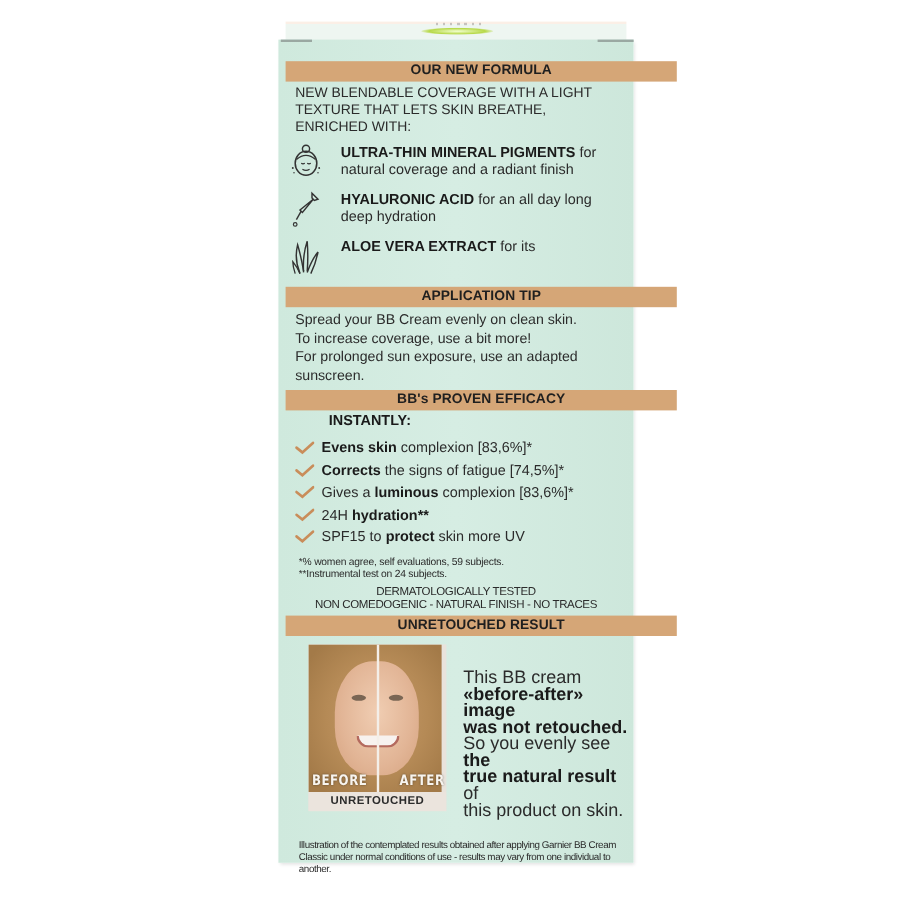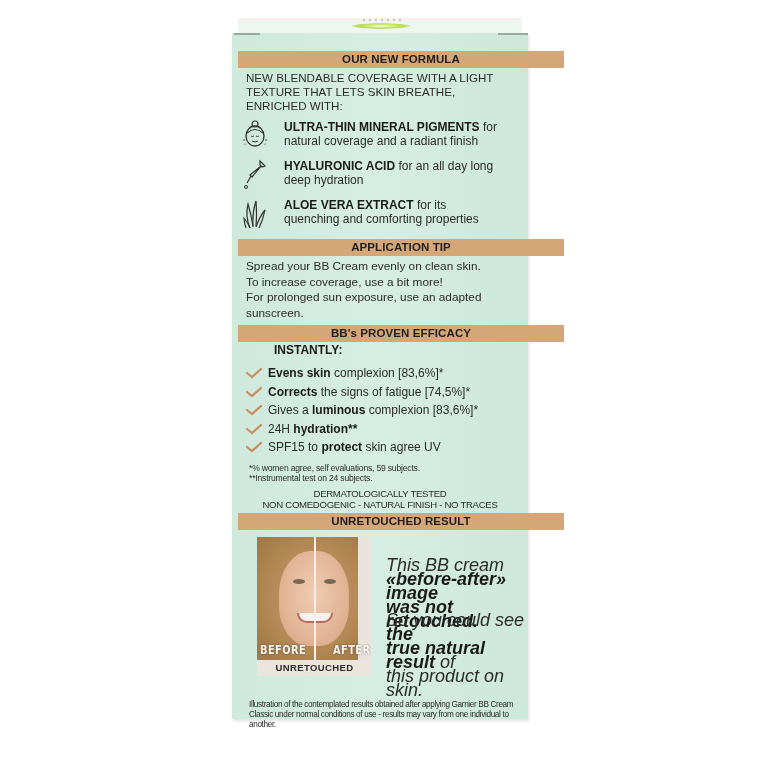--- a/index.html
+++ b/index.html
@@ -53,39 +53,39 @@
   .checks .tick { position: absolute; left: 0; top: 1px; width: 16px; height: 12px; }
 
   .footnote { position: absolute; left: 17px; font-size: 8.6px; line-height: 10px; color: #2b2b2b; letter-spacing: -0.2px; }
   .derm { position: absolute; left: 0; width: 296px; text-align: center; font-size: 9.6px; line-height: 11px; color: #2b2b2b; letter-spacing: -0.3px; }
 
   .photo {
     position: absolute; left: 25px; top: 504px; width: 115px; height: 139px;
     background: #e9e3dc; overflow: hidden;
   }
   .photo .img {
-    position: absolute; left: 0; top: 0; width: 101px; height: 123px;
+    position: absolute; left: 0; top: 0; width: 111px; height: 123px;
     background:
       radial-gradient(ellipse 30px 40px at 57px 55px, #e6bea0 0%, #ddb091 55%, rgba(0,0,0,0) 70%),
       radial-gradient(ellipse 70px 80px at 57px 60px, #c49a6a 0%, #b58a56 60%, #a37a48 100%);
   }
   .photo .face {
     position: absolute; left: 22px; top: 14px; width: 70px; height: 95px;
     border-radius: 45% 45% 42% 42%;
     background: radial-gradient(ellipse at 50% 45%, #f0cdb2 0%, #e2b596 60%, #d5a27f 100%);
   }
   .photo .eye { position: absolute; top: 42px; width: 12px; height: 5px; border-radius: 50%; background: #7a6654; }
   .photo .eye.l { left: 36px; } .photo .eye.r { left: 67px; }
   .photo .mouth { position: absolute; left: 40px; top: 76px; width: 36px; height: 10px; border-radius: 0 0 18px 18px; background: #f7f2ef; border: 2px solid #b46a5e; border-top: none; }
   .photo .split { position: absolute; left: 57px; top: 0; width: 2px; height: 123px; background: #f4efe9; }
   .photo .lbl { position: absolute; top: 106px; font-weight: bold; font-size: 12px; color: #f8f4ee; letter-spacing: 0.5px; font-family: "DejaVu Sans", sans-serif; transform: scaleX(0.82); transform-origin: left; text-shadow: 0 0 2px rgba(0,0,0,0.5); }
   .photo .lbl.before { left: 3px; } .photo .lbl.after { left: 76px; }
   .photo .strip { position: absolute; left: 0; top: 123px; width: 115px; height: 16px; background: #ebe4dd; text-align: center; font-weight: bold; font-size: 9.5px; line-height: 16px; color: #2b2b2b; letter-spacing: 0.4px; }
 
-  .side-text { position: absolute; left: 154px; font-size: 18px; line-height: 14px; color: #2b2b2b; width: 140px; font-style: italic; }
+  .side-text { position: absolute; left: 154px; font-size: 15px; line-height: 14px; color: #2b2b2b; width: 140px; }
   .side-text b { color: #1a1a1a; }
 
   .disclaimer { position: absolute; left: 17px; top: 651px; width: 270px; font-size: 8.2px; line-height: 10px; color: #2b2b2b; letter-spacing: -0.35px; margin-top: 16px; }
 </style>
 </head>
 <body>
 
 <div class="top-flap">
   <div class="logo-dots"></div>
   <div class="logo-swoosh"></div>
@@ -134,21 +134,20 @@
 
   <div class="ingredient" style="top:165px;">
     <svg class="ico" viewBox="0 0 26 32">
       <path d="M8 30 Q3 18 6 6 Q9 16 11 28" fill="none" stroke="#333" stroke-width="1.2"></path>
       <path d="M11 29 Q10 15 14 3 Q15 16 14 28" fill="none" stroke="#333" stroke-width="1.2"></path>
       <path d="M14 29 Q18 18 23 12 Q21 22 17 30" fill="none" stroke="#333" stroke-width="1.2"></path>
       <path d="M4 30 Q2 24 2 20 Q6 25 8 30" fill="none" stroke="#333" stroke-width="1.1"></path>
     </svg>
     <div class="txt">
       <div><b>ALOE VERA EXTRACT</b><span> for its</span></div>
-      <div>quenching and comforting properties</div>
     </div>
   </div>
 
   <div class="band" style="top:206px;">APPLICATION TIP</div>
   <div class="text" style="top:226px; line-height:15.5px;">
     <div>Spread your BB Cream evenly on clean skin.</div>
     <div>To increase coverage, use a bit more!</div>
     <div>For prolonged sun exposure, use an adapted</div>
     <div>sunscreen.</div>
   </div>
@@ -178,21 +177,21 @@
     <li>
       <svg class="tick" viewBox="0 0 16 12">
           <path d="M1 6 L6 10 L15 2" fill="none" stroke="#c98d5a" stroke-width="2.2" stroke-linecap="round"></path>
         </svg>
       <span>24H </span><b>hydration**</b><span></span>
     </li>
     <li>
       <svg class="tick" viewBox="0 0 16 12">
           <path d="M1 6 L6 10 L15 2" fill="none" stroke="#c98d5a" stroke-width="2.2" stroke-linecap="round"></path>
         </svg>
-      <span>SPF15 to </span><b>protect</b><span> skin agree UV</span>
+      <span>SPF15 to </span><b>protect</b><span> skin more UV</span>
     </li>
   </ul>
 
   <div class="footnote" style="top:430px;">
     <div>*% women agree, self evaluations, 59 subjects.</div>
     <div>**Instrumental test on 24 subjects.</div>
   </div>
   <div class="derm" style="top:455px;">
     <div>DERMATOLOGICALLY TESTED</div>
     <div>NON COMEDOGENIC - NATURAL FINISH - NO TRACES</div>
@@ -212,19 +211,19 @@
     </div>
     <div class="strip">UNRETOUCHED</div>
   </div>
 
   <div class="side-text" style="top:525px;">
     <div>This BB cream</div>
     <div><b>«before-after» image</b></div>
     <div><b>was not retouched.</b></div>
   </div>
   <div class="side-text" style="top:580px;">
-    <div><span>So you could see </span><b>the</b></div>
+    <div><span>So you evenly see </span><b>the</b></div>
     <div><b>true natural result</b><span> of</span></div>
     <div>this product on skin.</div>
   </div>
 
   <div class="disclaimer">Illustration of the contemplated results obtained after applying Garnier BB Cream Classic under normal conditions of use - results may vary from one individual to another.</div>
 </div>
 
 </body></html>

